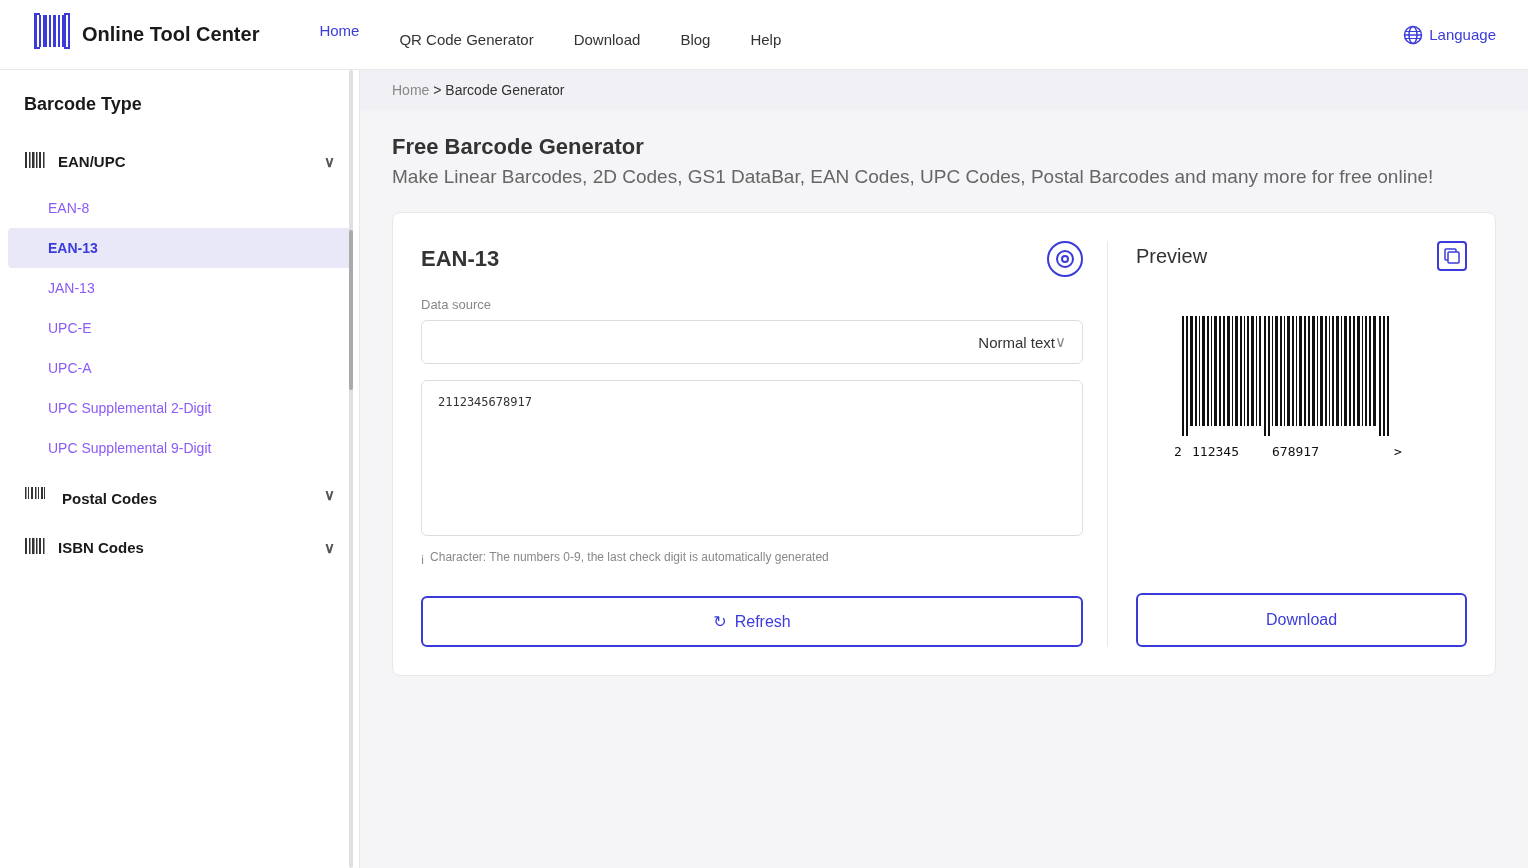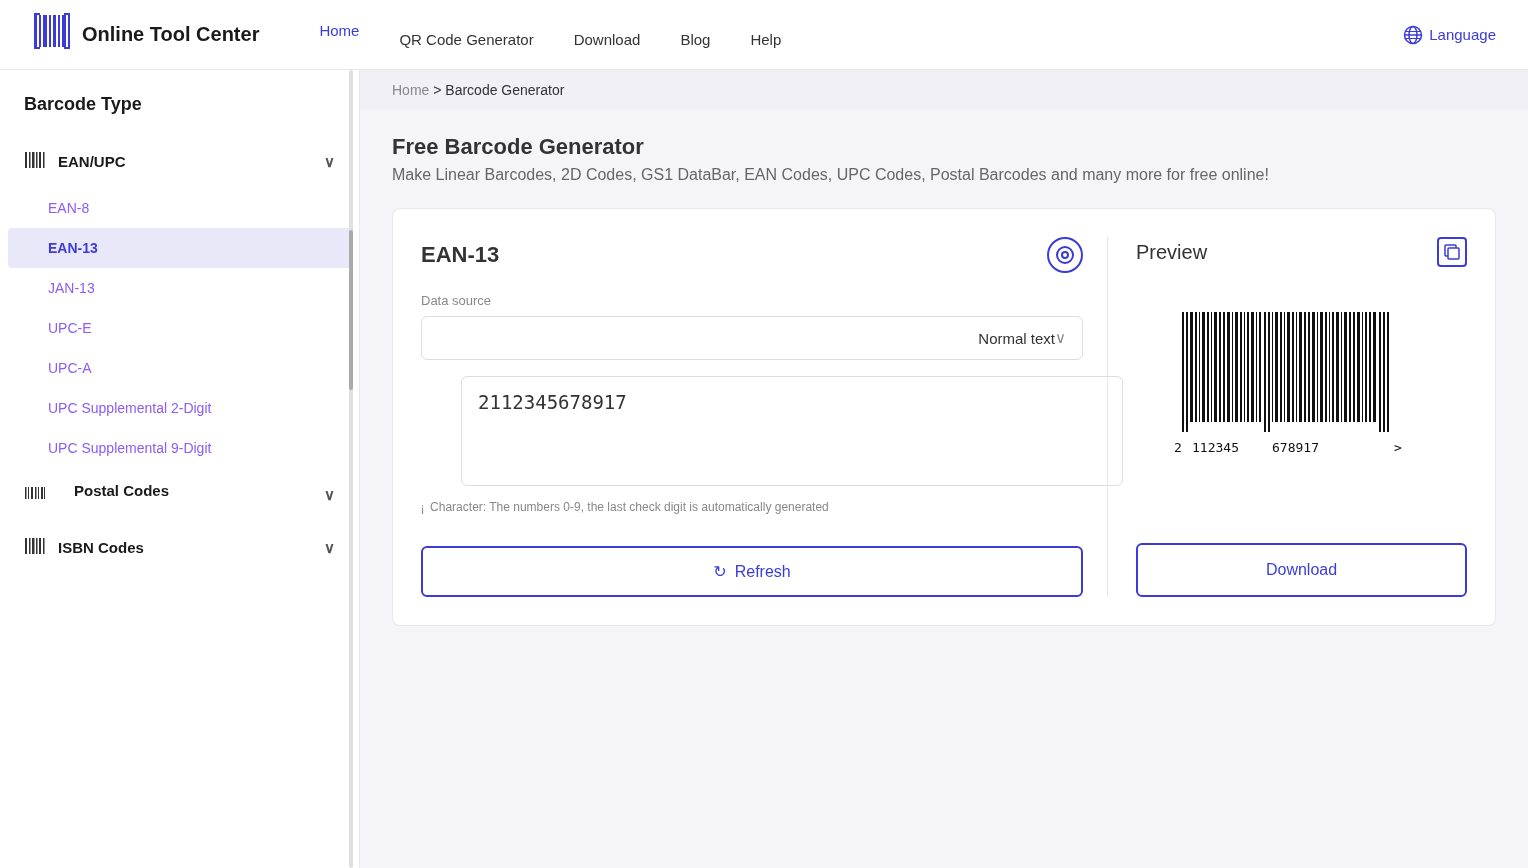--- a/index.html
+++ b/index.html
@@ -142,21 +142,21 @@
     }
     .page-header {
       margin-bottom: 24px;
     }
     .page-title {
       font-size: 22px;
       font-weight: bold;
       margin-bottom: 6px;
     }
     .page-subtitle {
-      font-size: 16px;
+      font-size: 19px;
       color: #666;
     }
 
     
     .card-area {
       display: flex;
       gap: 24px;
       background: #fff;
       border-radius: 8px;
       padding: 28px;
@@ -218,26 +218,25 @@
     }
     .dropdown-select .chevron {
       color: #888;
     }
 
     .data-textarea {
       width: 100%;
       border: 1px solid #ddd;
       border-radius: 6px;
       padding: 14px 16px;
-      font-size: 19px;
-      height: 110px;
+      font-size: 12px;
+      height: 156px;
       resize: none;
       font-family: monospace;
       color: #333;
-      margin-left: 40px;
     }
 
     .hint-text {
       font-size: 12px;
       color: #888;
       margin-top: 10px;
       display: flex;
       gap: 6px;
       align-items: flex-start;
     }
@@ -390,21 +389,21 @@
       <li class="sidebar-item">EAN-8</li>
       <li class="sidebar-item active">EAN-13</li>
       <li class="sidebar-item">JAN-13</li>
       <li class="sidebar-item">UPC-E</li>
       <li class="sidebar-item">UPC-A</li>
       <li class="sidebar-item">UPC Supplemental 2-Digit</li>
       <li class="sidebar-item">UPC Supplemental 9-Digit</li>
     </ul>
 
     <div class="sidebar-category">
-      <div style="display:flex;align-items:flex-start;gap:28px;">
+      <div style="display:flex;align-items:flex-end;gap:16px;">
         <span>
           <svg width="22" height="22" viewBox="0 0 22 22">
             <rect x="1" y="5" width="1.5" height="12" fill="#333"></rect>
             <rect x="4" y="5" width="1" height="12" fill="#333"></rect>
             <rect x="7" y="5" width="2" height="12" fill="#333"></rect>
             <rect x="11" y="5" width="1.5" height="12" fill="#333"></rect>
             <rect x="14" y="5" width="1" height="12" fill="#333"></rect>
             <rect x="17" y="5" width="2" height="12" fill="#333"></rect>
             <rect x="20" y="5" width="1" height="12" fill="#333"></rect>
           </svg>

